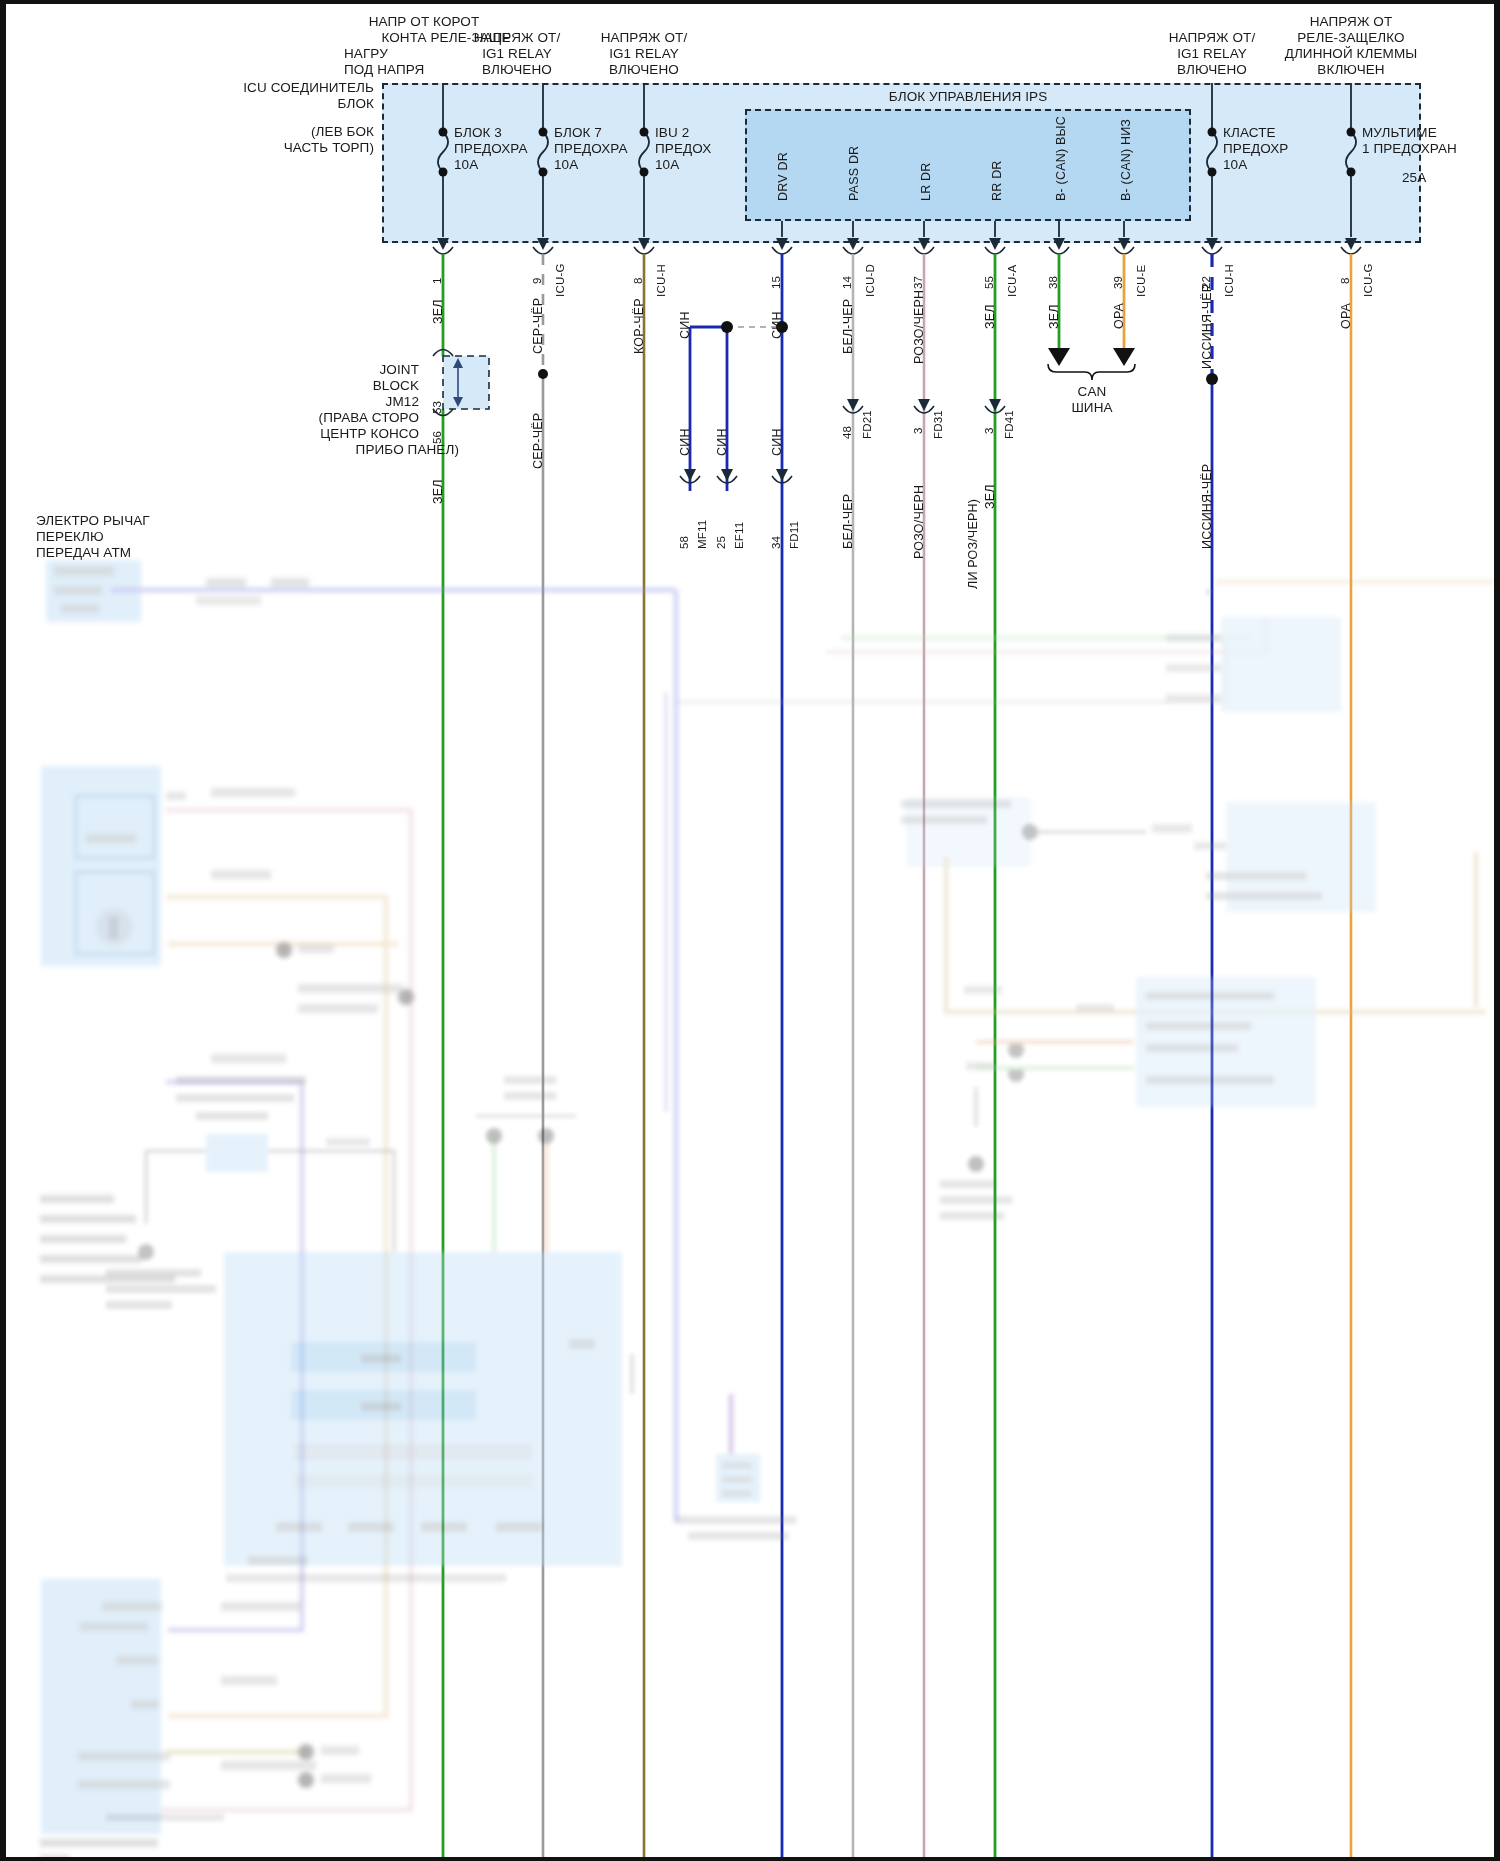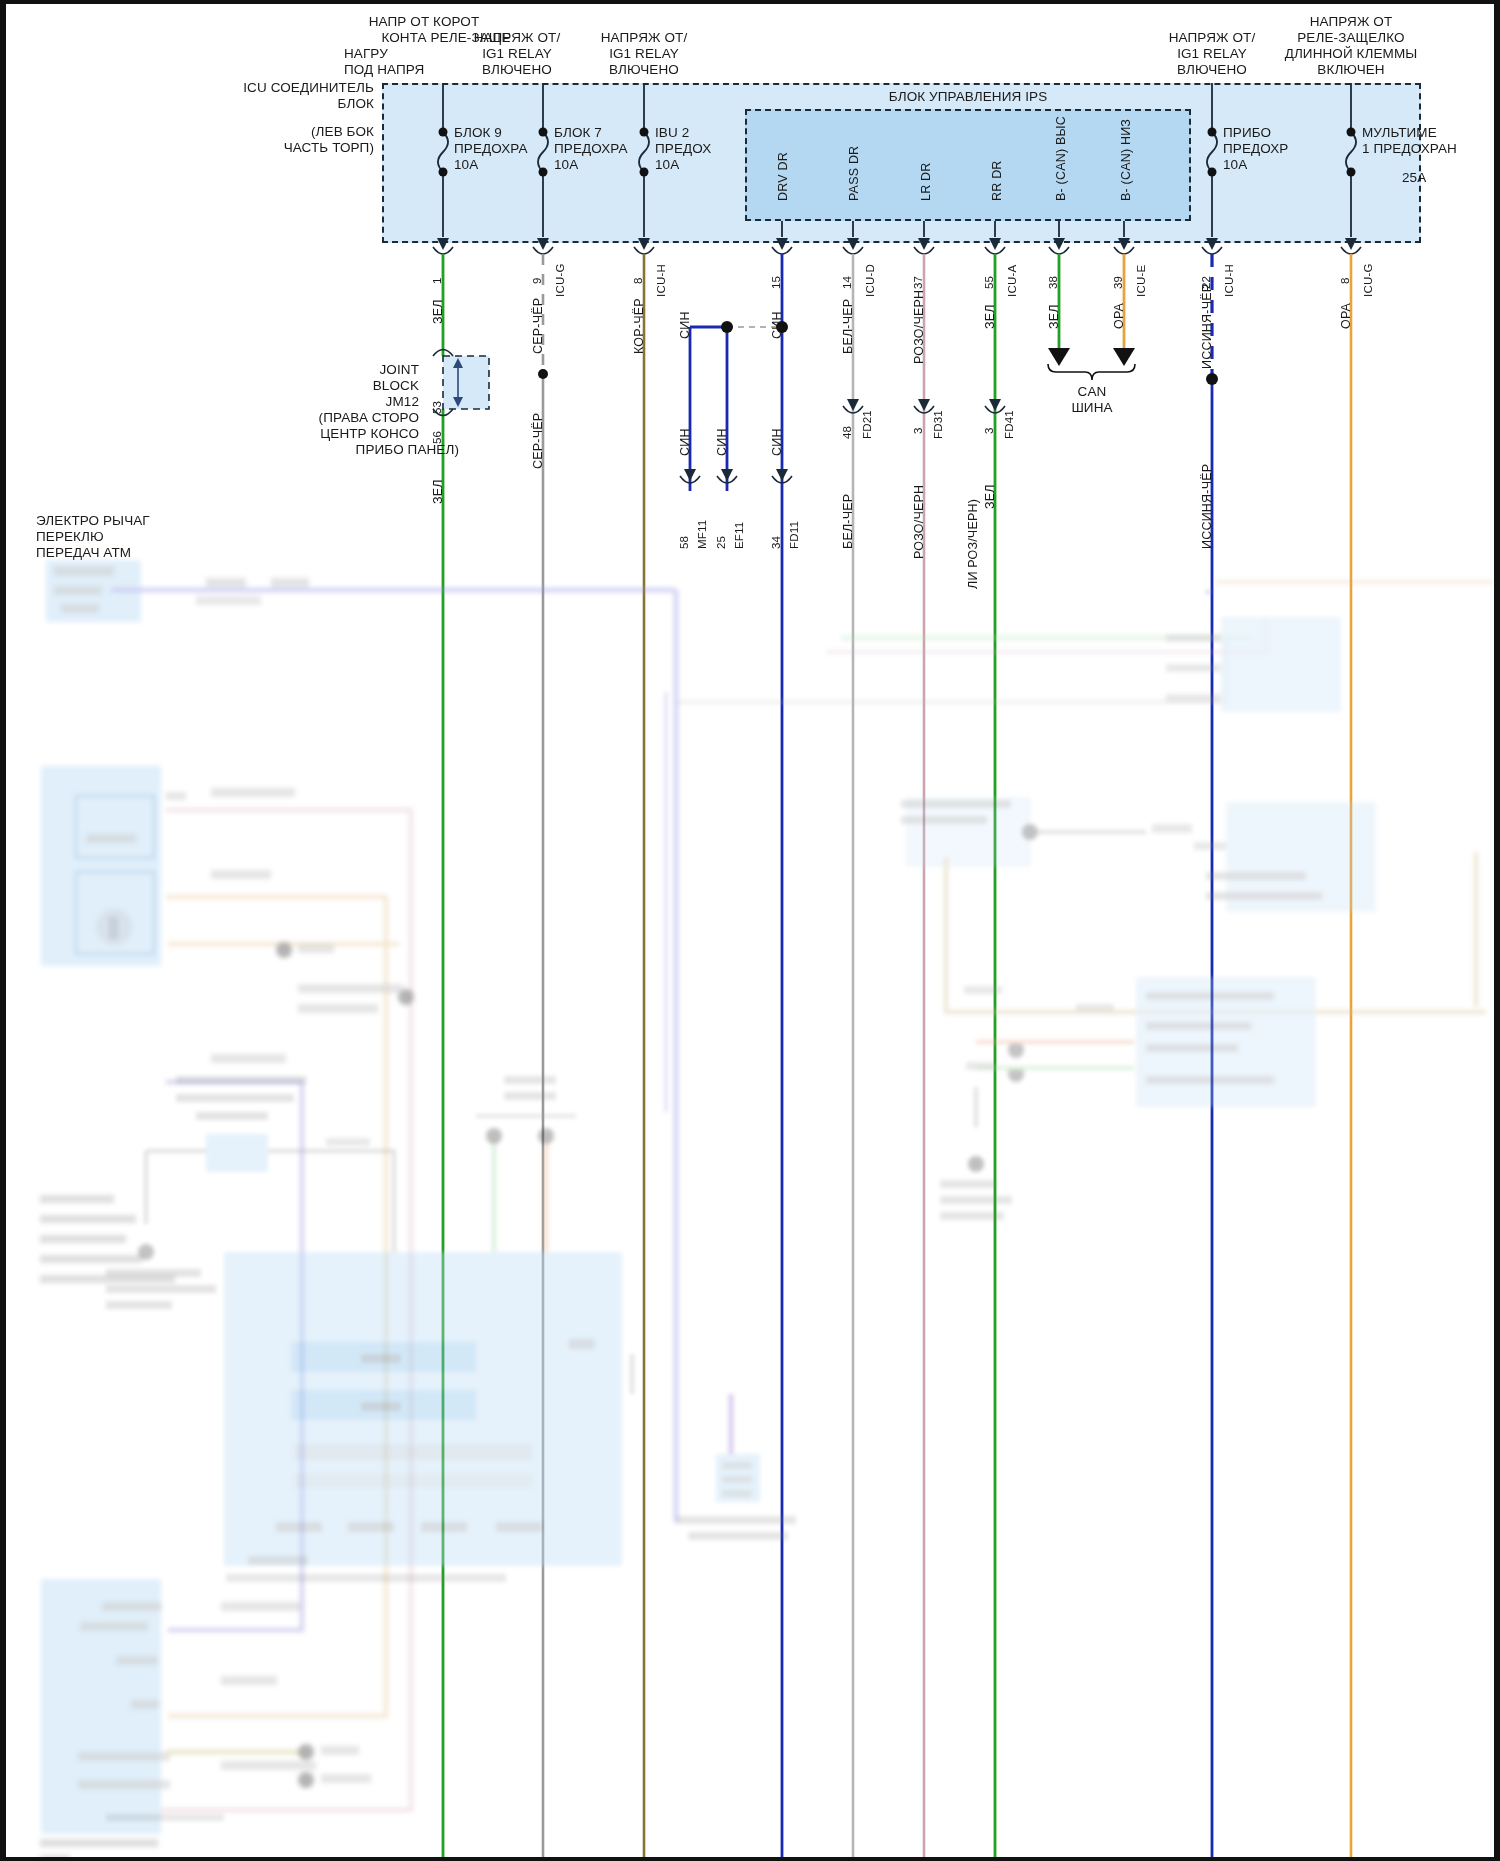--- a/index.html
+++ b/index.html
@@ -233,33 +233,33 @@
     <g fill="#1b2a38">
       <polygon points="684,477 678,465 690,465"></polygon>
       <polygon points="721,477 715,465 727,465"></polygon>
       <polygon points="776,477 770,465 782,465"></polygon>
       <polygon points="847,407 841,395 853,395"></polygon>
       <polygon points="918,407 912,395 924,395"></polygon>
       <polygon points="989,407 983,395 995,395"></polygon>
     </g>
   </svg>
 
-  <div class="txt" style="left:448px; top:121px;"><span>БЛОК 9</span></div>
+  <div class="txt" style="left:448px; top:121px;"><span>БЛОК 3</span></div>
   <div class="txt" style="left:448px; top:137px;"><span>ПРЕДОХРА</span></div>
   <div class="txt" style="left:448px; top:153px;"><span>10A</span></div>
 
   <div class="txt" style="left:548px; top:121px;"><span>БЛОК 7</span></div>
   <div class="txt" style="left:548px; top:137px;"><span>ПРЕДОХРА</span></div>
   <div class="txt" style="left:548px; top:153px;"><span>10A</span></div>
 
   <div class="txt" style="left:649px; top:121px;"><span>IBU 2</span></div>
   <div class="txt" style="left:649px; top:137px;"><span>ПРЕДОХ</span></div>
   <div class="txt" style="left:649px; top:153px;"><span>10A</span></div>
 
-  <div class="txt" style="left:1217px; top:121px;"><span>ПРИБО</span></div>
+  <div class="txt" style="left:1217px; top:121px;"><span>КЛАСТЕ</span></div>
   <div class="txt" style="left:1217px; top:137px;"><span>ПРЕДОХР</span></div>
   <div class="txt" style="left:1217px; top:153px;"><span>10A</span></div>
 
   <div class="txt" style="left:1356px; top:121px;"><span>МУЛЬТИМЕ</span></div>
   <div class="txt" style="left:1356px; top:137px;"><span>1 ПРЕДОХРАН</span></div>
   <div class="txt" style="left:1356px; top:166px;margin-left:40px;"><span>25A</span></div>
 
   <div class="vtxt sm" style="left:425px; top:280px;"><span>1</span></div>
   <div class="vtxt sm" style="left:525px; top:280px;"><span>9</span></div>
   <div class="vtxt sm" style="left:626px; top:280px;"><span>8</span></div>

